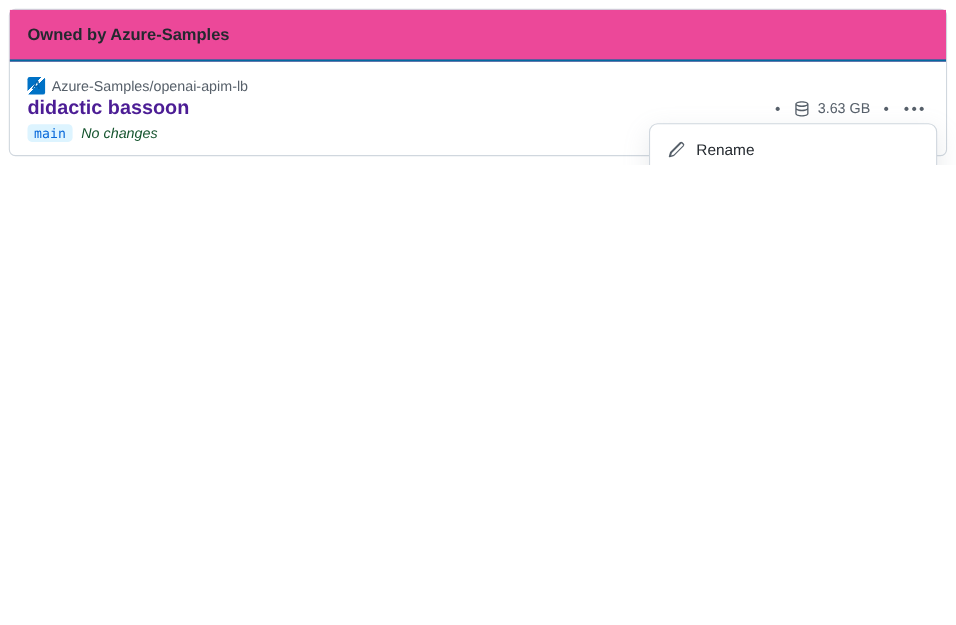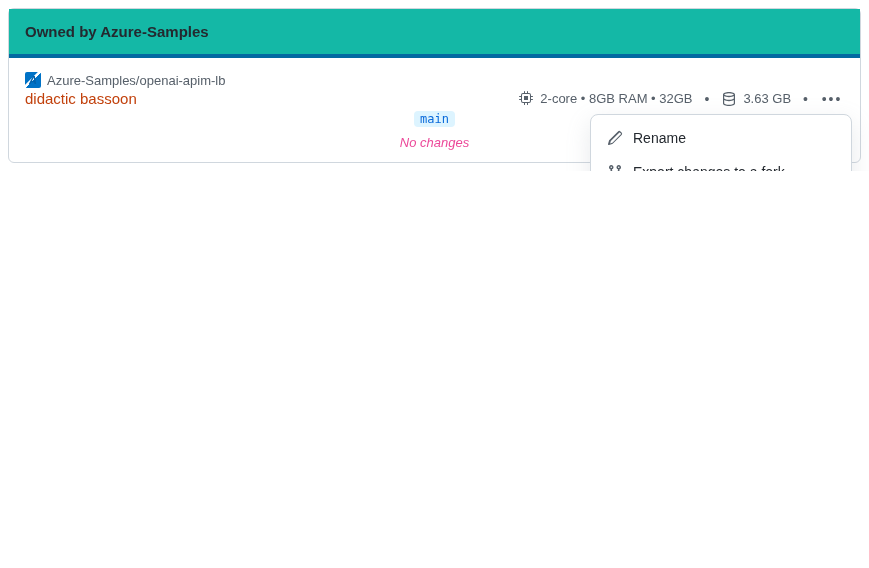--- a/index.html
+++ b/index.html
@@ -11,23 +11,23 @@
     background: #fff;
     padding: 8px;
     width: 869px;
   }
   .card {
     border: 1px solid #d0d7de;
     border-radius: 6px;
     overflow: visible;
   }
   .card-header {
-    background: #14b8a6;
+    background: #ec4899;
     padding: 14px 16px;
-    border-bottom: 4px solid #0369a1;
+    border-bottom: 2px solid #0369a1;
   }
   .card-header-title {
     font-weight: 600;
     font-size: 15px;
   }
   .card-body {
     padding: 14px 16px 12px 16px;
     position: relative;
   }
   .repo-line {
@@ -51,51 +51,49 @@
     font-style: italic;
     overflow: hidden;
   }
   .codespace-line {
     display: flex;
     align-items: center;
     gap: 12px;
     margin-top: 2px;
   }
   .codespace-name {
-    font-weight: 400;
-    font-size: 15px;
-    color: #c2410c;
+    font-weight: 700;
+    font-size: 18px;
+    color: #4c1d95;
     flex-shrink: 0;
   }
   .spacer { flex: 1; }
   .spec-block {
     display: flex;
     align-items: center;
     gap: 6px;
     color: #57606a;
     font-size: 13px;
   }
   .dot-sep { color: #57606a; }
   .branch-line {
     display: flex;
-    align-items: center;
     gap: 8px;
     margin-top: 4px;
-    flex-direction: column;
   }
   .branch-badge {
     background: #ddf4ff;
     color: #0969da;
     border-radius: 4px;
     padding: 1px 6px;
     font-family: ui-monospace, SFMono-Regular, Menlo, Consolas, monospace;
     font-size: 12px;
   }
   .no-changes {
-    color: #ec4899;
+    color: #14532d;
     font-style: italic;
     font-size: 13px;
   }
   .kebab {
     width: 24px;
     text-align: center;
     color: #57606a;
     cursor: pointer;
     letter-spacing: 2px;
   }
@@ -185,26 +183,20 @@
   </div>
   <div class="card-body">
     <div class="repo-line">
       <span class="avatar">A</span>
       <span>Azure-Samples/openai-apim-lb</span>
     </div>
 
     <div class="codespace-line">
       <span class="codespace-name">didactic bassoon</span>
       <span class="spacer"></span>
-      <span class="spec-block">
-        <svg class="icon" viewBox="0 0 16 16">
-            <path d="M6 .5a.5.5 0 0 1 1 0V2h2V.5a.5.5 0 0 1 1 0V2h1a2 2 0 0 1 2 2v1h1.5a.5.5 0 0 1 0 1H13v2h1.5a.5.5 0 0 1 0 1H13v1a2 2 0 0 1-2 2h-1v1.5a.5.5 0 0 1-1 0V12H7v1.5a.5.5 0 0 1-1 0V12H5a2 2 0 0 1-2-2V9H1.5a.5.5 0 0 1 0-1H3V6H1.5a.5.5 0 0 1 0-1H3V4a2 2 0 0 1 2-2h1V.5ZM5 3a1 1 0 0 0-1 1v6a1 1 0 0 0 1 1h6a1 1 0 0 0 1-1V4a1 1 0 0 0-1-1H5Zm1 2h4v4H6V5Z"></path>
-          </svg>
-        <span>2-core • 8GB RAM • 32GB</span>
-      </span>
       <span class="dot-sep">•</span>
       <span class="spec-block">
         <svg class="icon" viewBox="0 0 16 16">
             <path d="M8 1C4.7 1 2 2.1 2 3.5v9C2 13.9 4.7 15 8 15s6-1.1 6-2.5v-9C14 2.1 11.3 1 8 1Zm0 1.2c3 0 4.8.9 4.8 1.3S11 4.8 8 4.8 3.2 3.9 3.2 3.5 5 2.2 8 2.2ZM3.2 5.1C4.3 5.8 6 6.2 8 6.2s3.7-.4 4.8-1.1v2.4c0 .4-1.8 1.3-4.8 1.3S3.2 7.9 3.2 7.5V5.1Zm0 4C4.3 9.8 6 10.2 8 10.2s3.7-.4 4.8-1.1v3.4c0 .4-1.8 1.3-4.8 1.3s-4.8-.9-4.8-1.3V9.1Z"></path>
           </svg>
         <span>3.63 GB</span>
       </span>
       <span class="dot-sep">•</span>
       <span class="kebab">•••</span>
     </div>

